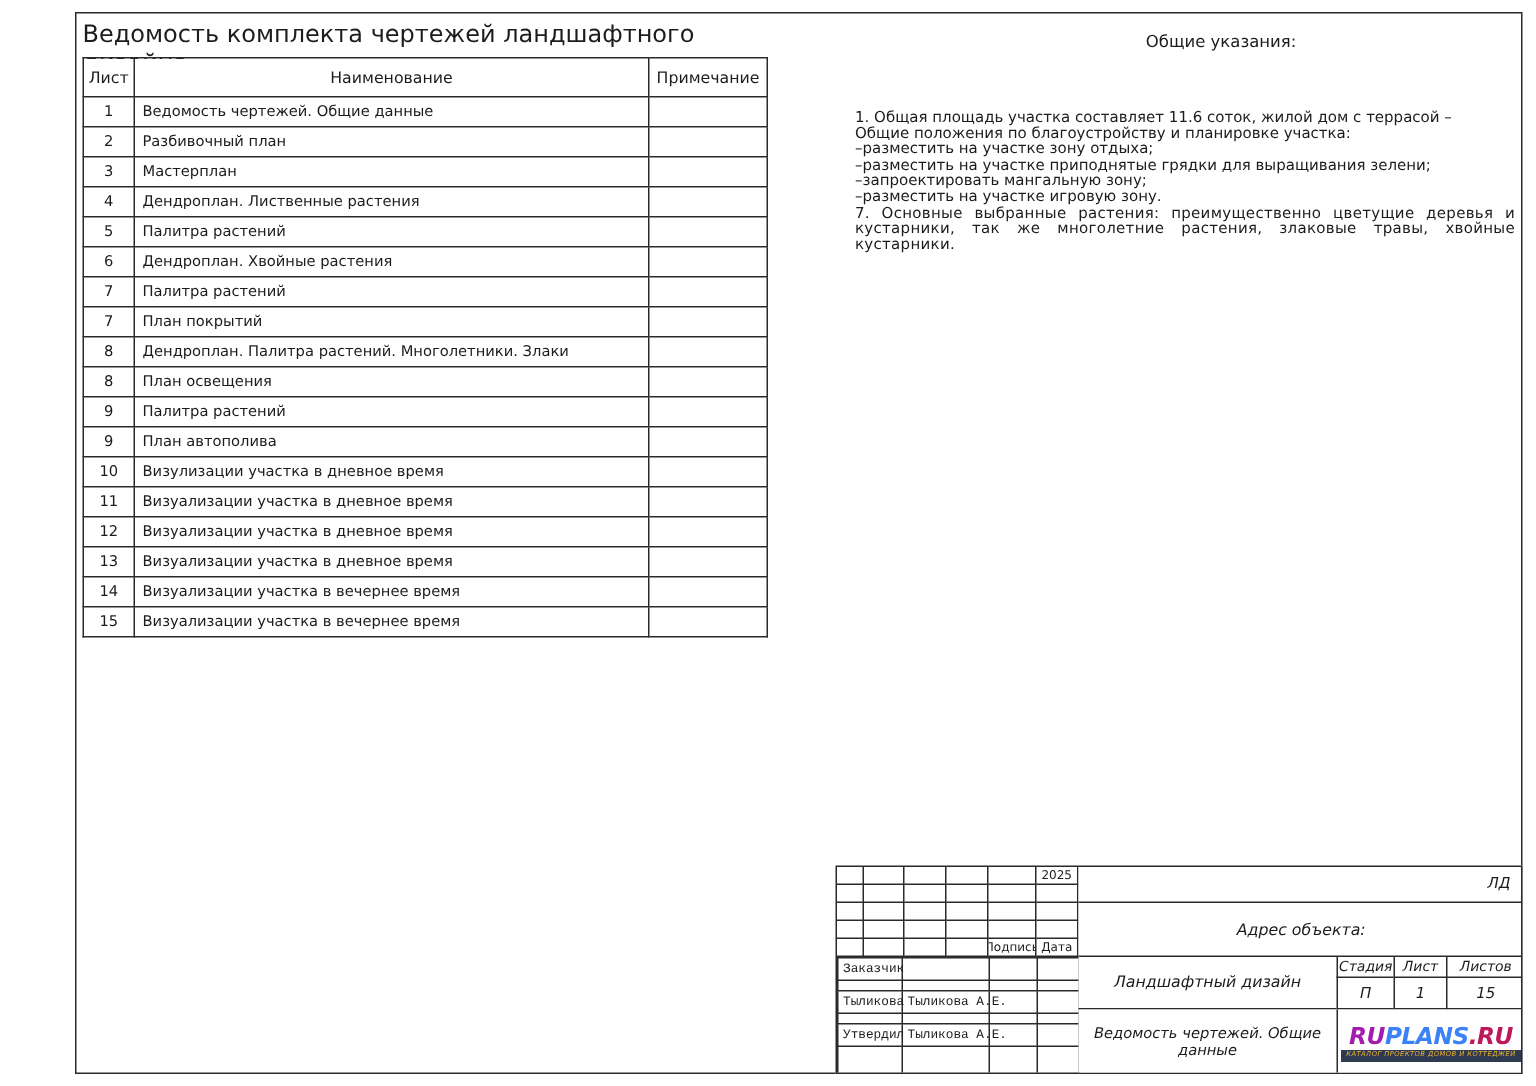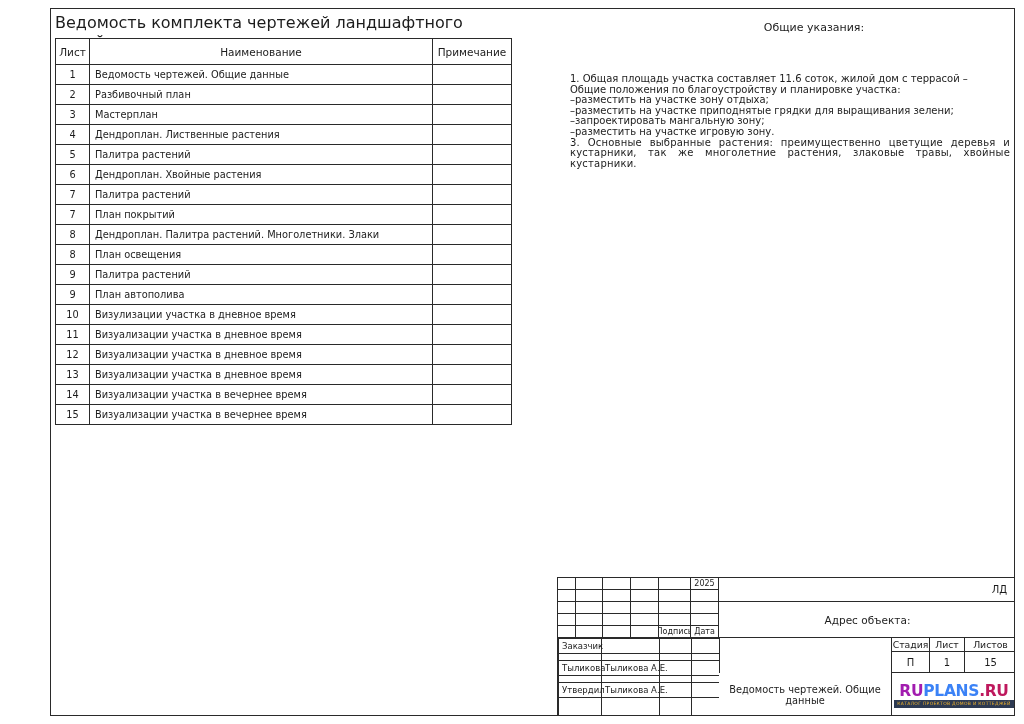--- a/index.html
+++ b/index.html
@@ -25,28 +25,28 @@
   .note-line{text-align:justify;}
   .note-line.wrap{word-spacing:3px;letter-spacing:0.2px;}
 
   
   .tb{position:absolute;left:557px;top:577px;width:458px;height:139px;
     border:1.4px solid #2a2a2a;box-sizing:border-box;overflow:hidden;background:#fff;}
   .rg{position:absolute;left:0;top:0;width:161px;height:60px;display:grid;
     grid-template-columns:18px 27px 28px 28px 32px 28px;grid-template-rows:repeat(5,12px);}
   .rg-cell{border-right:1.1px solid #2a2a2a;border-bottom:1.1px solid #2a2a2a;box-sizing:border-box;
     font-size:8px;display:flex;align-items:center;justify-content:center;overflow:hidden;}
-  table.roles{position:absolute;left:0;top:60px;width:161px;border-collapse:collapse;table-layout:fixed;}
+  table.roles{position:absolute;left:0;top:60px;width:161px;border-collapse:collapse;table-layout:fixed;font-family:Liberation Mono, monospace;}
   .roles td{border:1.1px solid #2a2a2a;box-sizing:border-box;font-size:8.5px;white-space:nowrap;
     padding:0 0 0 3px;overflow:visible;}
   .roles tr.h15 td{height:15px;}
   .roles tr.h7 td{height:7px;}
   .roles tr.h20 td{height:20px;}
 
-  .cell{position:absolute;box-sizing:border-box;display:flex;align-items:center;justify-content:center;font-size:10px;background:#fff;}
+  .cell{position:absolute;box-sizing:border-box;display:flex;align-items:center;justify-content:center;font-size:10px;background:#fff;font-style:italic;}
   .bb{border-bottom:1.2px solid #2a2a2a;}
   .bl{border-left:1.2px solid #2a2a2a;}
   .cell.code{left:161px;top:0;width:297px;height:24px;justify-content:flex-end;padding-right:9px;font-size:10px;}
   .cell.address{left:161px;top:24px;width:297px;height:36px;font-size:10.5px;}
   .cell.project{left:161px;top:60px;width:172px;height:35px;font-size:10.5px;}
   .cell.stage-h{left:333px;top:60px;width:38px;height:14px;font-size:9.3px;}
   .cell.sheet-h{left:371px;top:60px;width:35px;height:14px;font-size:9.3px;}
   .cell.sheets-h{left:406px;top:60px;width:52px;height:14px;font-size:9.3px;}
   .cell.stage-v{left:333px;top:74px;width:38px;height:21px;}
   .cell.sheet-v{left:371px;top:74px;width:35px;height:21px;}
@@ -189,21 +189,21 @@
 </table>
 
 <div class="notes-title">Общие указания:</div>
 <div class="notes-body">
     <div class="note-line">1. Общая площадь участка составляет 11.6 соток, жилой дом с террасой –</div>
     <div class="note-line">Общие положения по благоустройству и планировке участка:</div>
     <div class="note-line">–разместить на участке зону отдыха;</div>
     <div class="note-line">–разместить на участке приподнятые грядки для выращивания зелени;</div>
     <div class="note-line">–запроектировать мангальную зону;</div>
     <div class="note-line">–разместить на участке игровую зону.</div>
-    <div class="note-line wrap">3. Основные выбранные растения: преимущественно цветущие деревья и кустарники, так же многолетние растения, злаковые травы, хвойные кустарники.</div>
+    <div class="note-line wrap">7. Основные выбранные растения: преимущественно цветущие деревья и кустарники, так же многолетние растения, злаковые травы, хвойные кустарники.</div>
   </div>
 
 <div class="tb">
   <div class="rg">
       <div class="rg-cell"></div>
       <div class="rg-cell"></div>
       <div class="rg-cell"></div>
       <div class="rg-cell"></div>
       <div class="rg-cell"></div>
       <div class="rg-cell">2025</div>
@@ -275,20 +275,21 @@
           <td></td>
           <td></td>
           <td></td>
           <td></td>
         </tr>
   </tbody>
     </table>
 
   <div class="cell code bb">ЛД</div>
   <div class="cell address bb">Адрес объекта:</div>
+  <div class="cell project bb">Ландшафтный дизайн</div>
   <div class="cell stage-h bl bb">Стадия</div>
   <div class="cell sheet-h bl bb">Лист</div>
   <div class="cell sheets-h bl bb">Листов</div>
   <div class="cell stage-v bl bb">П</div>
   <div class="cell sheet-v bl bb">1</div>
   <div class="cell sheets-v bl bb">15</div>
   <div class="cell doc">Ведомость чертежей. Общие данные</div>
   <div class="cell logo bl">
     <div class="logo-text">
       <span style="color: #a21caf;">Ru</span><span style="color: #3b82f6;">Plans</span><span style="color: #be185d;">.RU</span>

